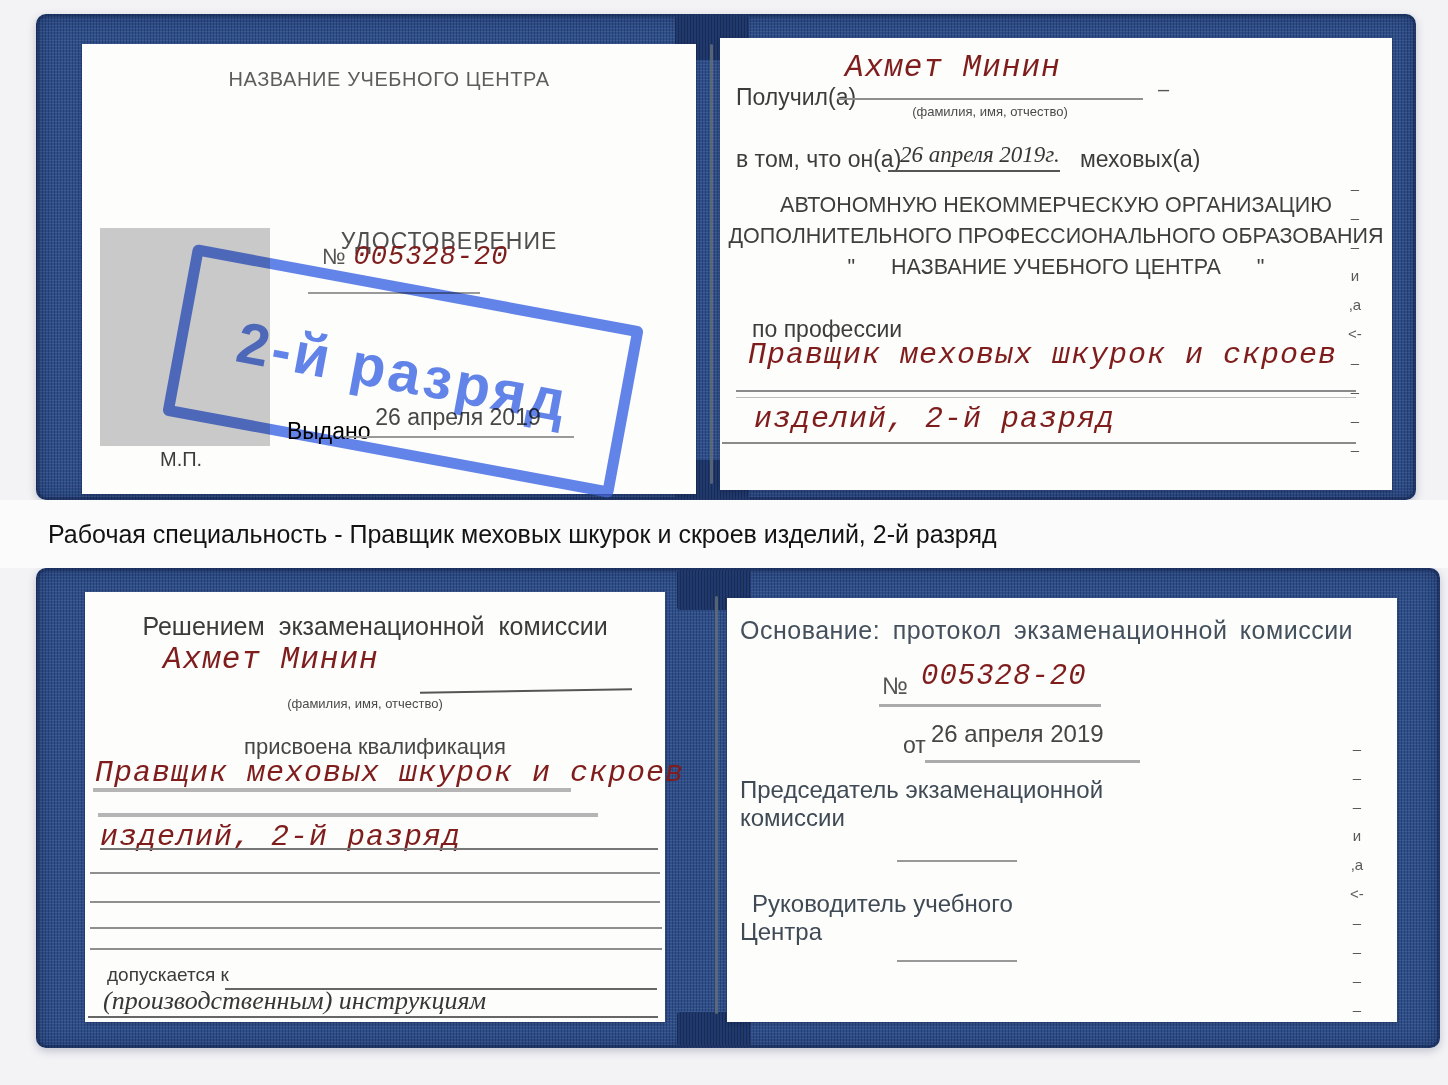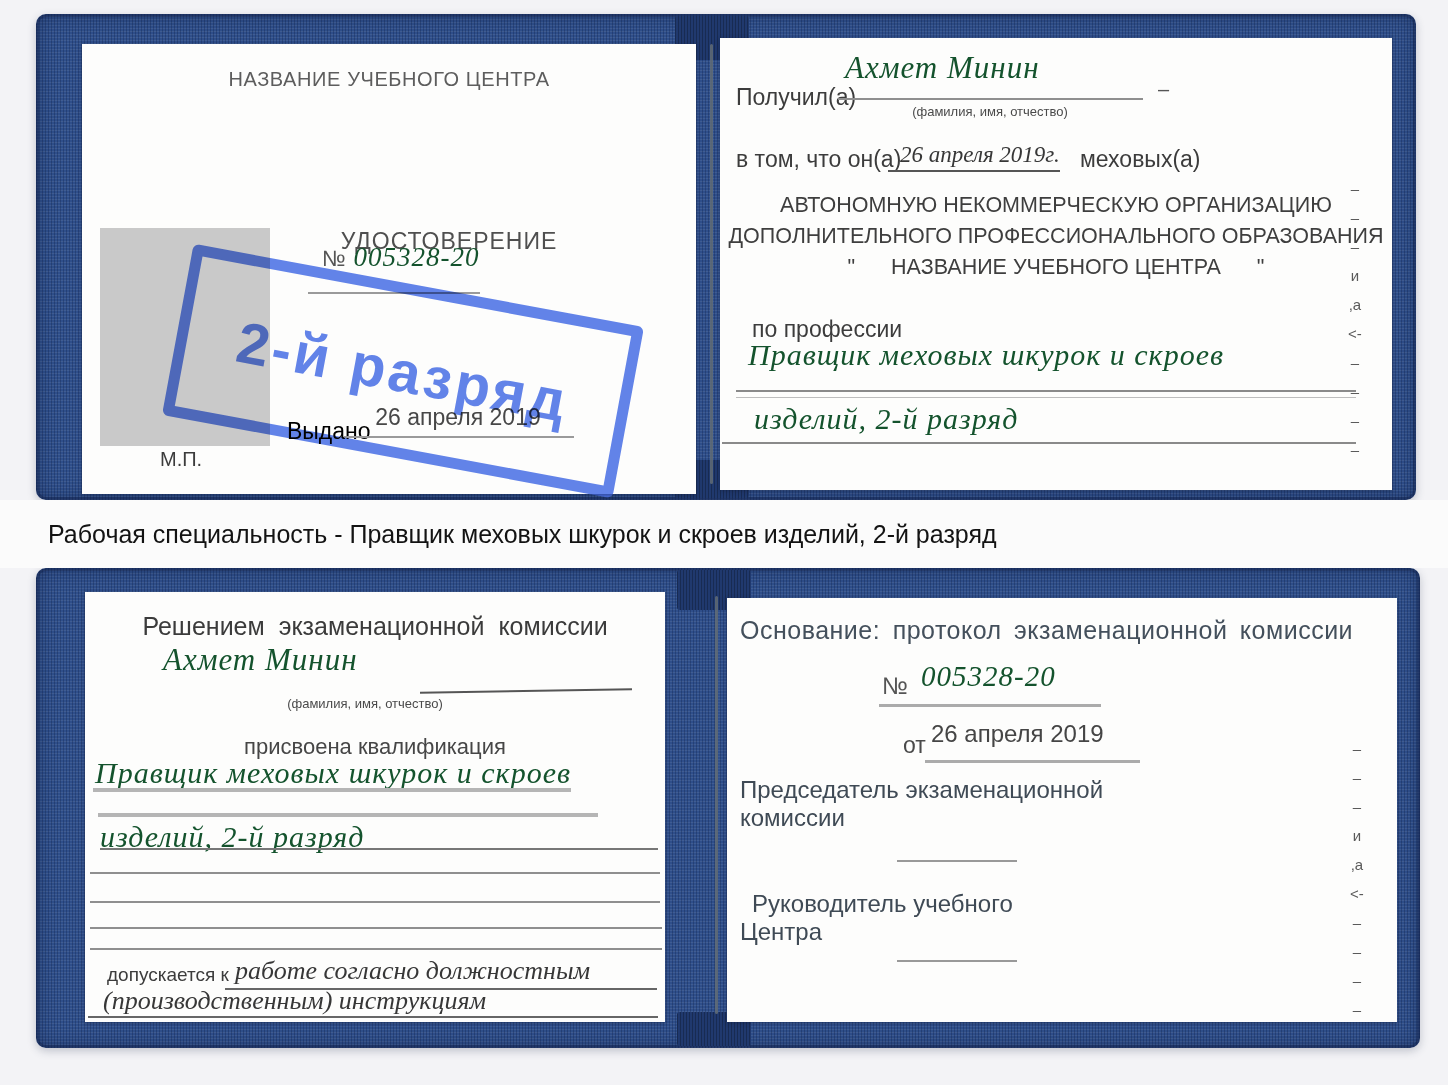--- a/index.html
+++ b/index.html
@@ -14,21 +14,21 @@
       repeating-linear-gradient(0deg, rgba(255,255,255,.08) 0 1px, rgba(255,255,255,0) 1px 3px);
     box-shadow: inset 0 0 0 3px rgba(14,30,70,.35), inset 0 0 18px rgba(10,22,55,.45), 0 3px 8px rgba(40,50,80,.25);}
   .spine-tab{position:absolute;background-color:#20396e;
     background-image:repeating-linear-gradient(90deg, rgba(0,0,0,.25) 0 1px, rgba(255,255,255,0) 1px 3px);
     border-radius:3px;z-index:1;}
   .page{position:absolute;background:#fdfdfc;box-shadow:0 1px 4px rgba(20,30,60,.45);z-index:2;}
   .spine-line{position:absolute;width:3px;background:#626c76;border-radius:2px;z-index:3;opacity:.85;}
 
   
   .print{color:#3c3c3c;}
-  .hand{font-family:Liberation Serif, serif;font-style:italic;color:#14532d;letter-spacing:1px;white-space:nowrap;}
+  .hand{font-family:Liberation Mono, monospace;font-style:italic;color:#7f1d1d;letter-spacing:1px;white-space:nowrap;}
   .serif-it{font-family:"Liberation Serif", serif;font-style:italic;color:#373737;}
   .rule{position:absolute;background:#8f8f8f;}
   .edge-col{position:absolute;display:flex;flex-direction:column;align-items:center;
             font-size:15px;color:#5a5a5a;line-height:22px;gap:7px;z-index:4;}
 
   
   .booklet-top{left:36px;top:14px;width:1380px;height:486px;}
   .bt-tab-top{left:639px;top:2px;width:74px;height:44px;}
   .bt-tab-bottom{left:639px;top:446px;width:74px;height:38px;}
   .page-tl{left:46px;top:30px;width:614px;height:450px;}
@@ -69,21 +69,21 @@
   .tr-prof1-line2{left:16px;top:359px;width:620px;height:1px;background:#bdbdbd;}
   .tr-prof2{left:34px;top:364px;font-size:30px;}
   .tr-prof2-line{left:2px;top:404px;width:634px;height:2px;background:#8a8a8a;}
   .tr-edge{left:628px;top:140px;}
 
   
   .caption-bar{left:0;top:500px;width:1448px;height:68px;background:#fbfbfb;z-index:5;}
   .caption-text{left:48px;top:0;line-height:68px;font-size:25px;color:#131313;white-space:nowrap;}
 
   
-  .booklet-bottom{left:36px;top:568px;width:1384px;height:480px;}
+  .booklet-bottom{left:36px;top:568px;width:1384px;height:480px;padding-left:20px;}
   .bb-tab-top{left:641px;top:2px;width:74px;height:40px;}
   .bb-tab-bottom{left:641px;top:444px;width:74px;height:34px;}
   .page-bl{left:49px;top:24px;width:580px;height:430px;}
   .page-br{left:691px;top:30px;width:670px;height:424px;}
   .spine2{left:679px;top:28px;height:418px;}
 
   
   .bl-heading{left:0;top:20px;width:100%;text-align:center;font-size:25px;word-spacing:7px;color:#3b3b3b;}
   .bl-name{left:78px;top:50px;font-size:31px;}
   .bl-name-line{left:335px;top:98px;width:212px;height:2px;background:#555;transform:rotate(-1deg);}
@@ -197,21 +197,20 @@
       <div class="abs bl-qual1 hand">Правщик меховых шкурок и скроев</div>
       <div class="abs bl-qual1-line"></div>
       <div class="abs bl-line2"></div>
       <div class="abs bl-qual2 hand">изделий, 2-й разряд</div>
       <div class="abs bl-qual2-line"></div>
       <div class="abs bl-blank1 rule"></div>
       <div class="abs bl-blank2 rule"></div>
       <div class="abs bl-blank3 rule"></div>
       <div class="abs bl-blank4 rule"></div>
       <div class="abs bl-admit-label print">допускается к</div>
-      <div class="abs bl-admit1 serif-it">работе согласно должностным</div>
       <div class="abs bl-admit1-line"></div>
       <div class="abs bl-admit2 serif-it">(производственным) инструкциям</div>
       <div class="abs bl-admit2-line"></div>
     </div>
 
     <div class="spine-line spine2"></div>
 
     <div class="page page-br">
       <div class="abs br-basis">Основание:  протокол  экзаменационной  комиссии</div>
       <div class="abs br-number-sign">№</div>

